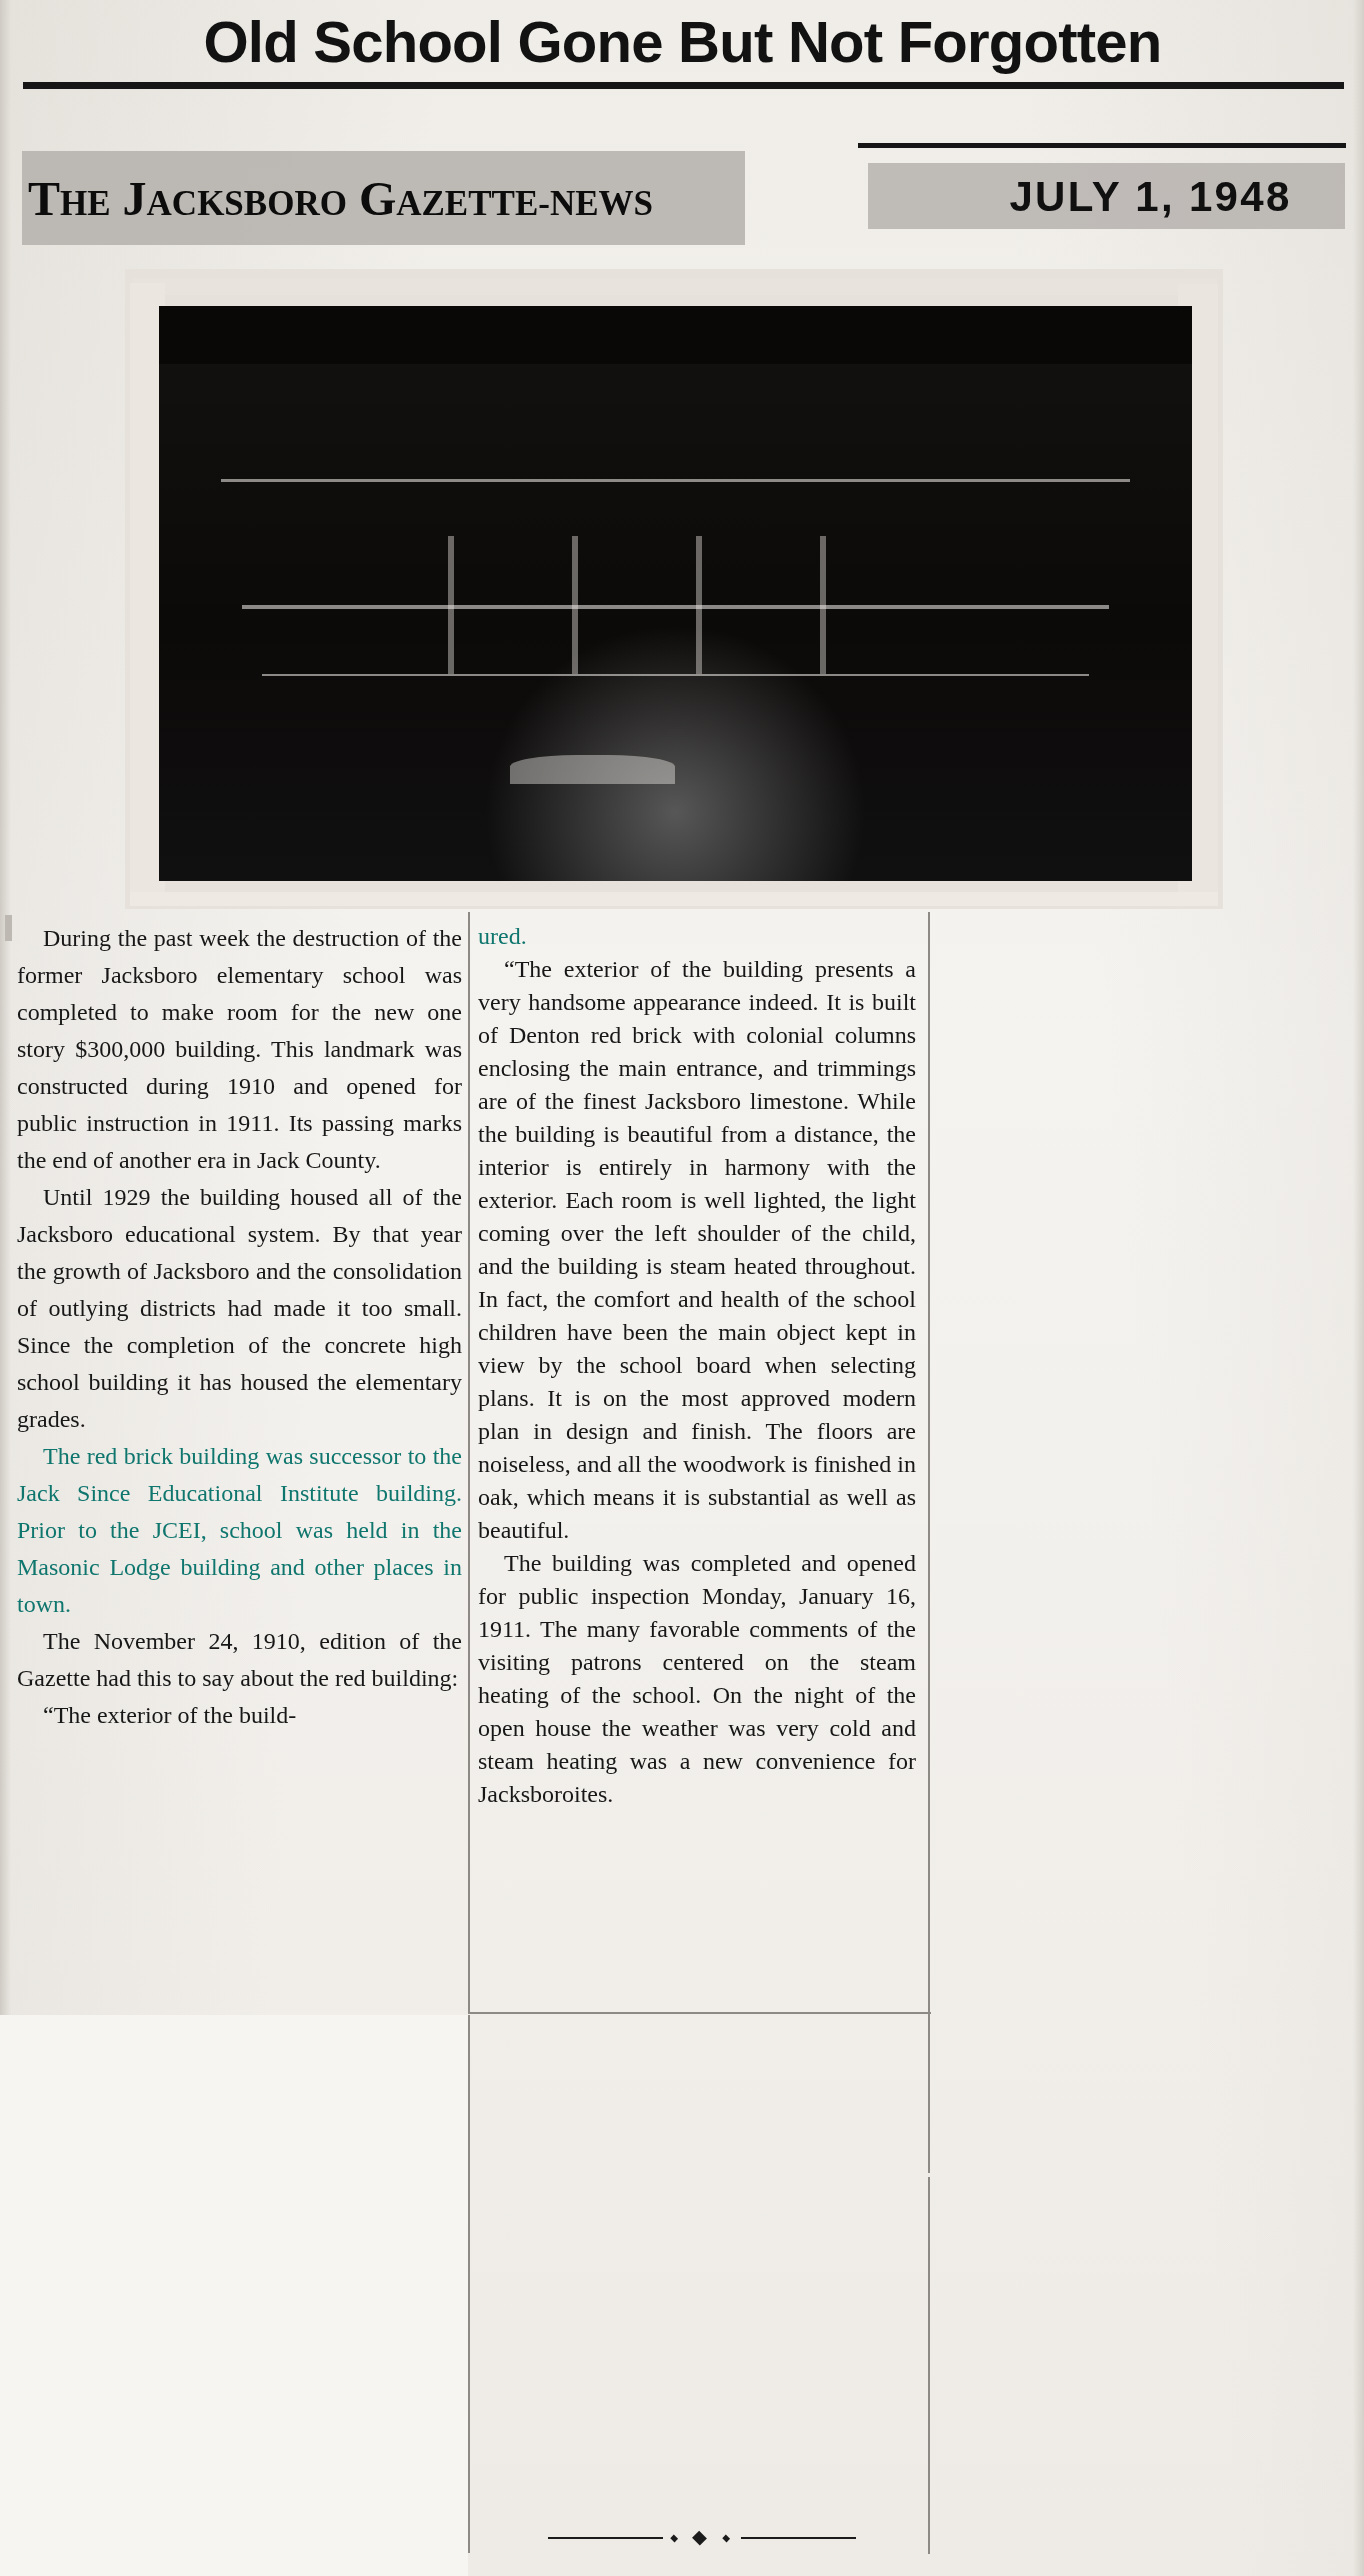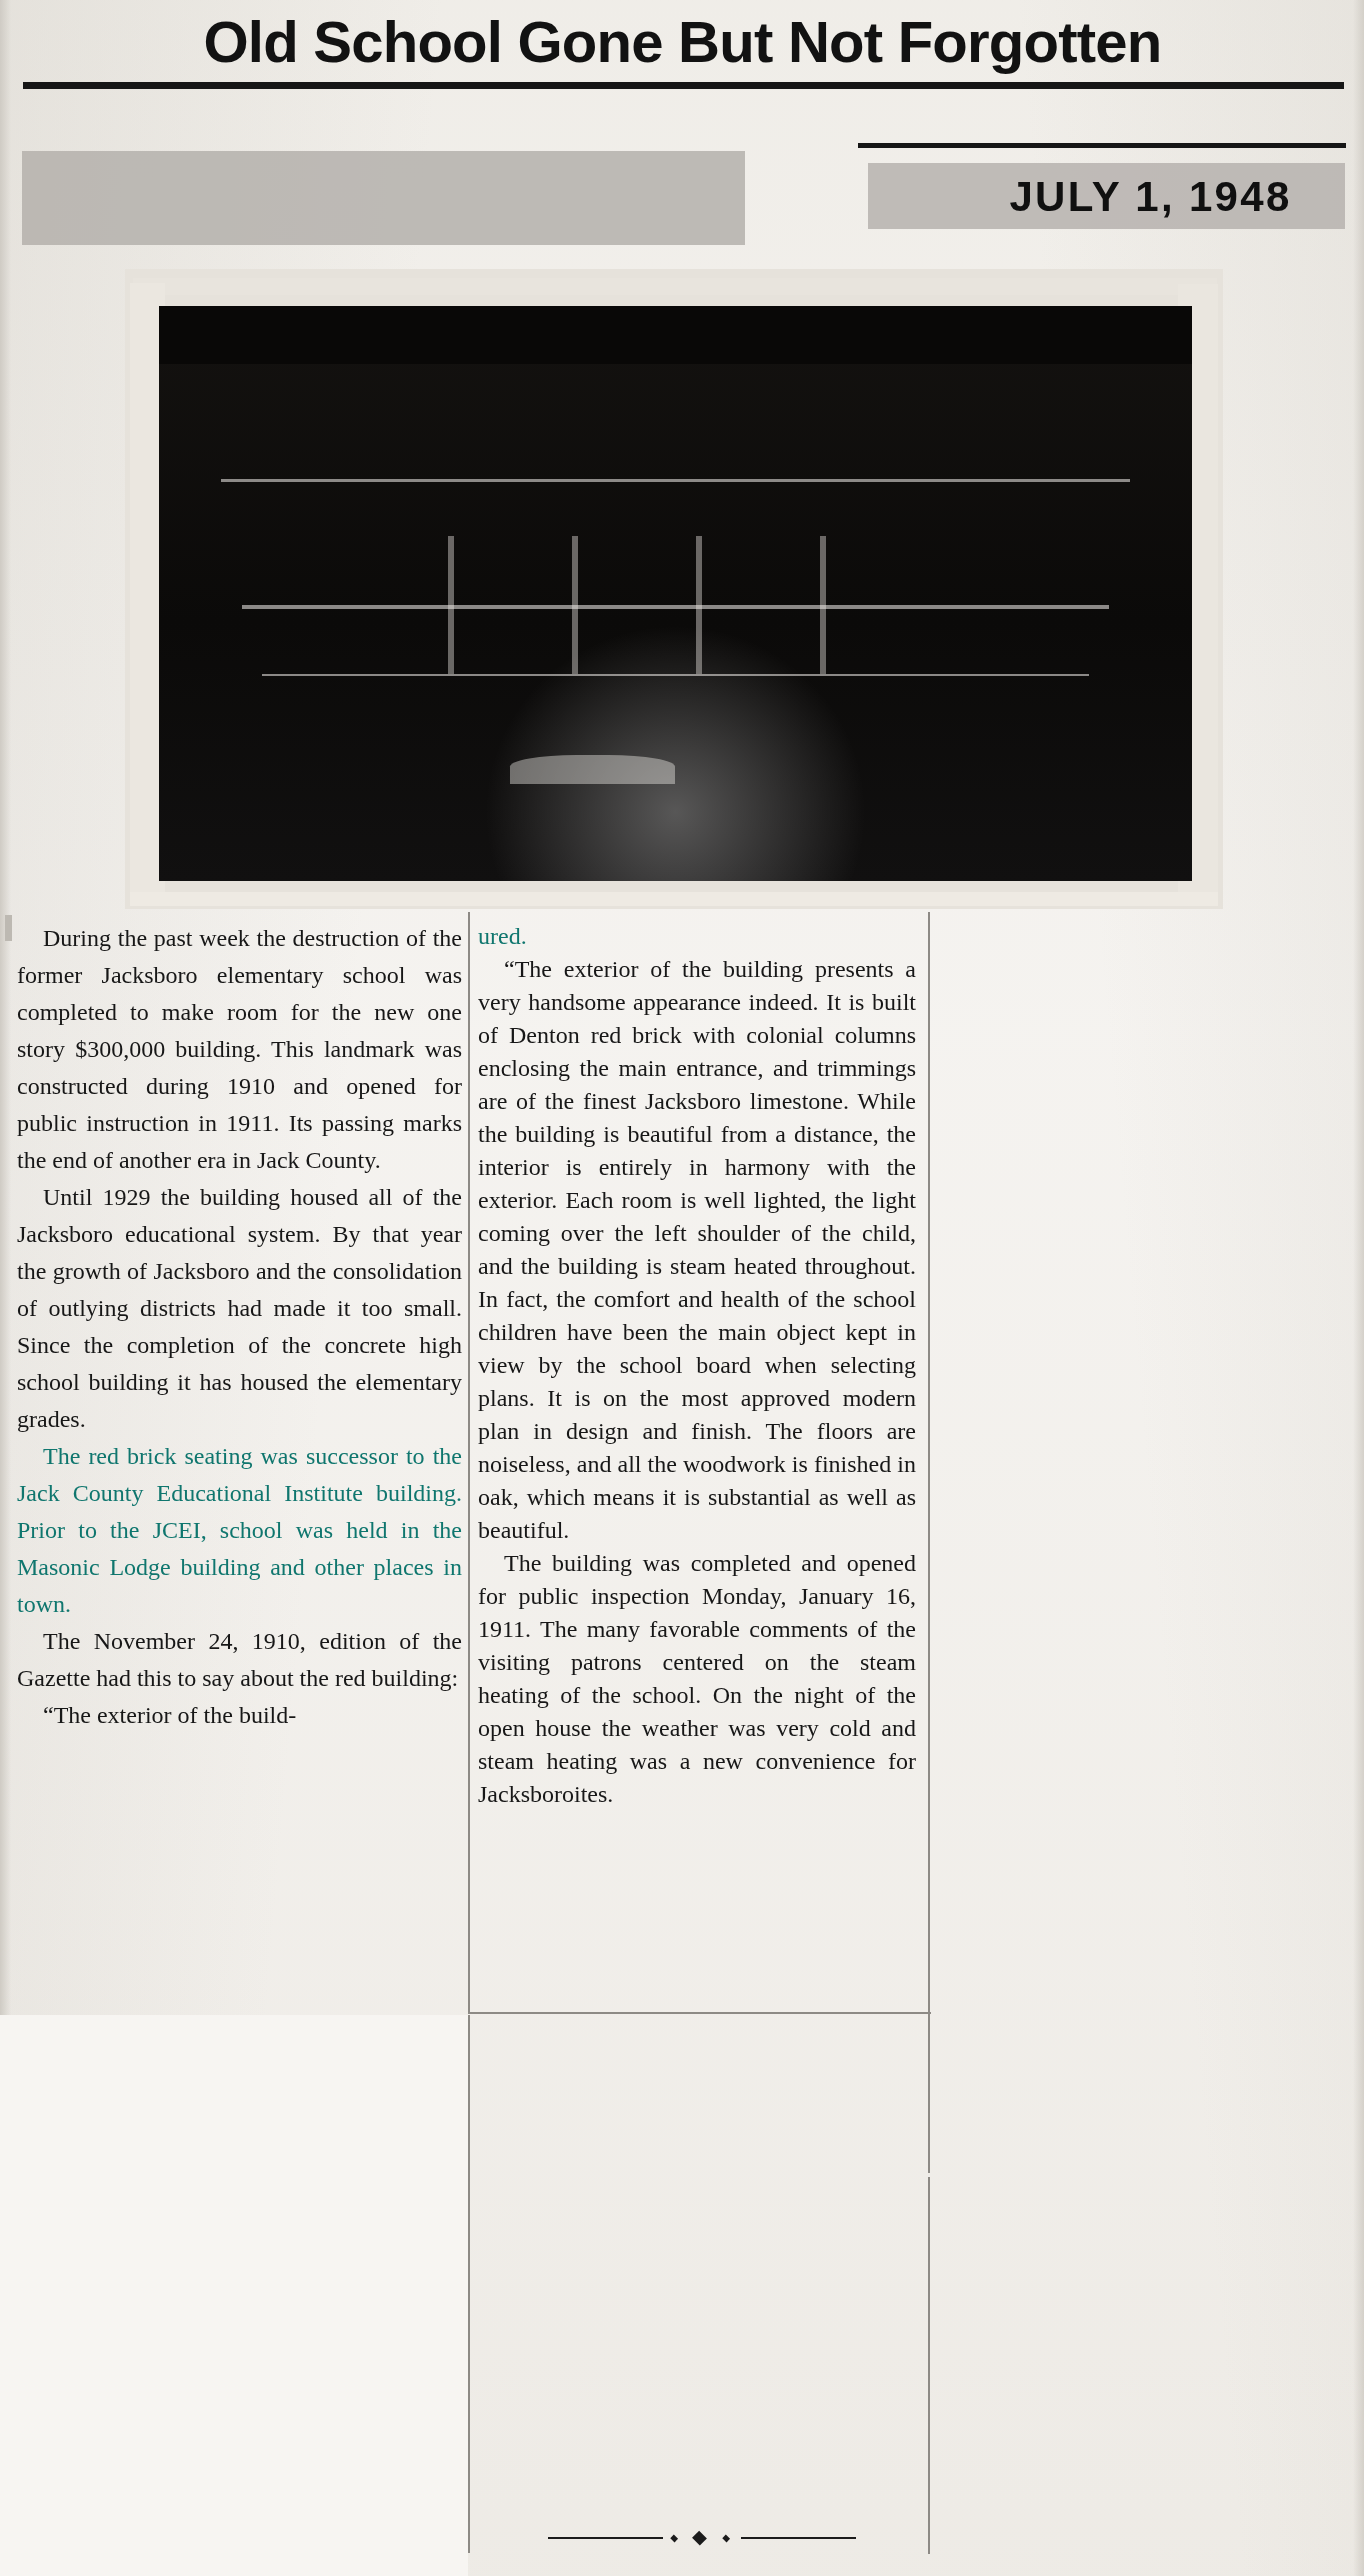--- a/index.html
+++ b/index.html
@@ -323,20 +323,21 @@
   <div id="edge-left"></div>
   <div id="edge-right"></div>
   <div id="notch-left"></div>
 
   <div id="headline">Old School Gone But Not Forgotten</div>
 
   <div id="rule-top"></div>
   <div id="rule-top2"></div>
 
   <div id="masthead-shade"></div>
+  <div id="masthead"><span style="font-size:48px">T</span><span class="small-caps">HE</span> <span style="font-size:48px">J</span><span class="small-caps">ACKSBORO</span> <span style="font-size:48px">G</span><span class="small-caps">AZETTE-NEWS</span></div>
 
   <div id="date-shade"></div>
   <div id="date-line">JULY 1, 1948</div>
 
   <div id="photo-wrap">
     <div id="photo">
       <div id="photo-top-edge"></div>
       <div id="photo-left-edge"></div>
       <div id="photo-right-edge"></div>
       <div id="photo-bldg">
@@ -358,21 +359,21 @@
 
   <div class="vrule" id="vrule-a"></div>
   <div class="vrule" id="vrule-b"></div>
   <div id="hrule-mid"></div>
   <div class="vrule" id="vrule-c"></div>
   <div class="vrule" id="vrule-d"></div>
 
   <div class="col" id="col-left">
     <p>During the past week the destruction of the former Jacksboro elementary school was completed to make room for the new one story $300,000 building. This landmark was constructed during 1910 and opened for public instruction in 1911. Its passing marks the end of another era in Jack County.</p>
     <p>Until 1929 the building housed all of the Jacksboro educational system.  By that year the growth of Jacksboro and the consolidation of outlying districts had made it too small. Since the completion of the concrete high school building it has housed the elementary grades.</p>
-    <p class="faded">The red brick seating was successor to the Jack County Educational Institute building. Prior to the JCEI, school was held in the Masonic Lodge building and other places in town.</p>
+    <p class="faded">The red brick building was successor to the Jack Since Educational Institute building. Prior to the JCEI, school was held in the Masonic Lodge building and other places in town.</p>
     <p>The November 24, 1910, edition of the Gazette had this to say about the red building:</p>
     <p>“The exterior of the build-</p>
   </div>
 
   <div class="col" id="col-mid">
     <p class="no-indent faded">ured.</p>
     <p>“The exterior of the building presents a very handsome appearance indeed.  It is built of Denton red brick with colonial columns enclosing the main entrance, and trimmings are of the finest Jacksboro limestone.  While the building is beautiful from a distance, the interior is entirely in harmony with the exterior. Each room is well lighted, the light coming over the left shoulder of the child, and the building is steam heated throughout. In fact, the comfort and health of the school children have been the main object kept in view by the school board when selecting plans.  It is on the most approved modern plan in design and finish.  The floors are noiseless, and all the woodwork is finished in oak, which means it is substantial as well as beautiful.</p>
     <p>The building was completed and opened for public inspection Monday, January 16, 1911. The many favorable comments of the visiting patrons centered on the steam heating of the school.   On the night of the open house the weather was very cold and steam heating was a new convenience for Jacksboroites.</p>
   </div>
 

